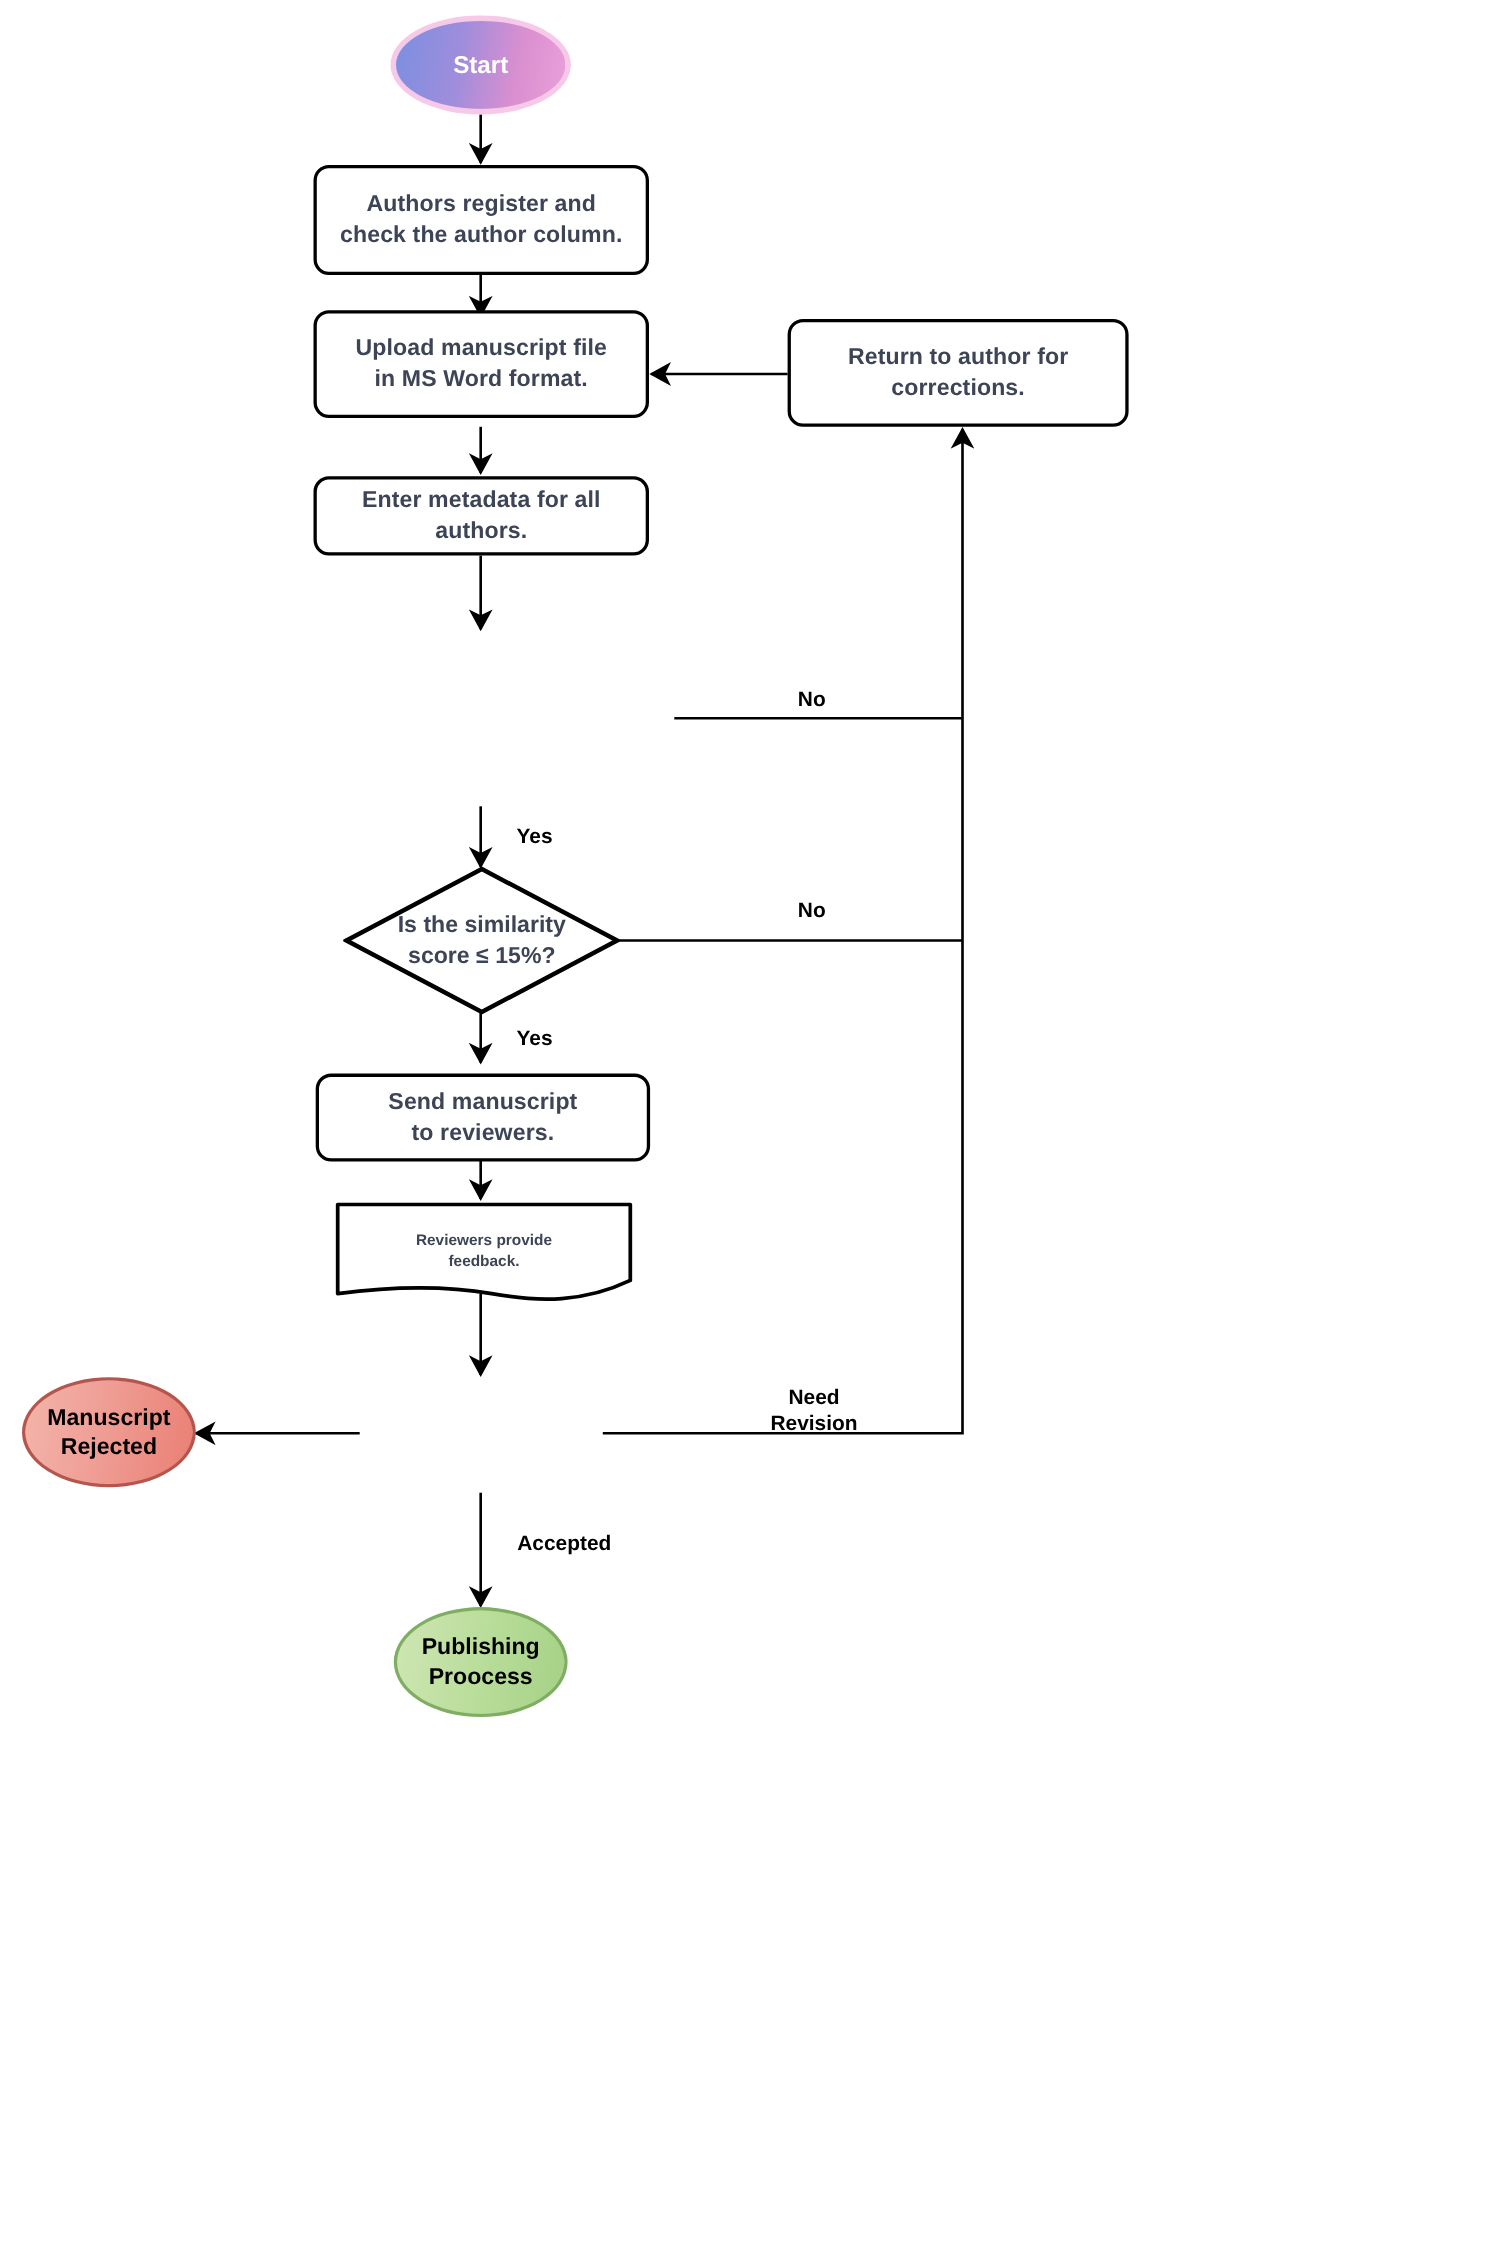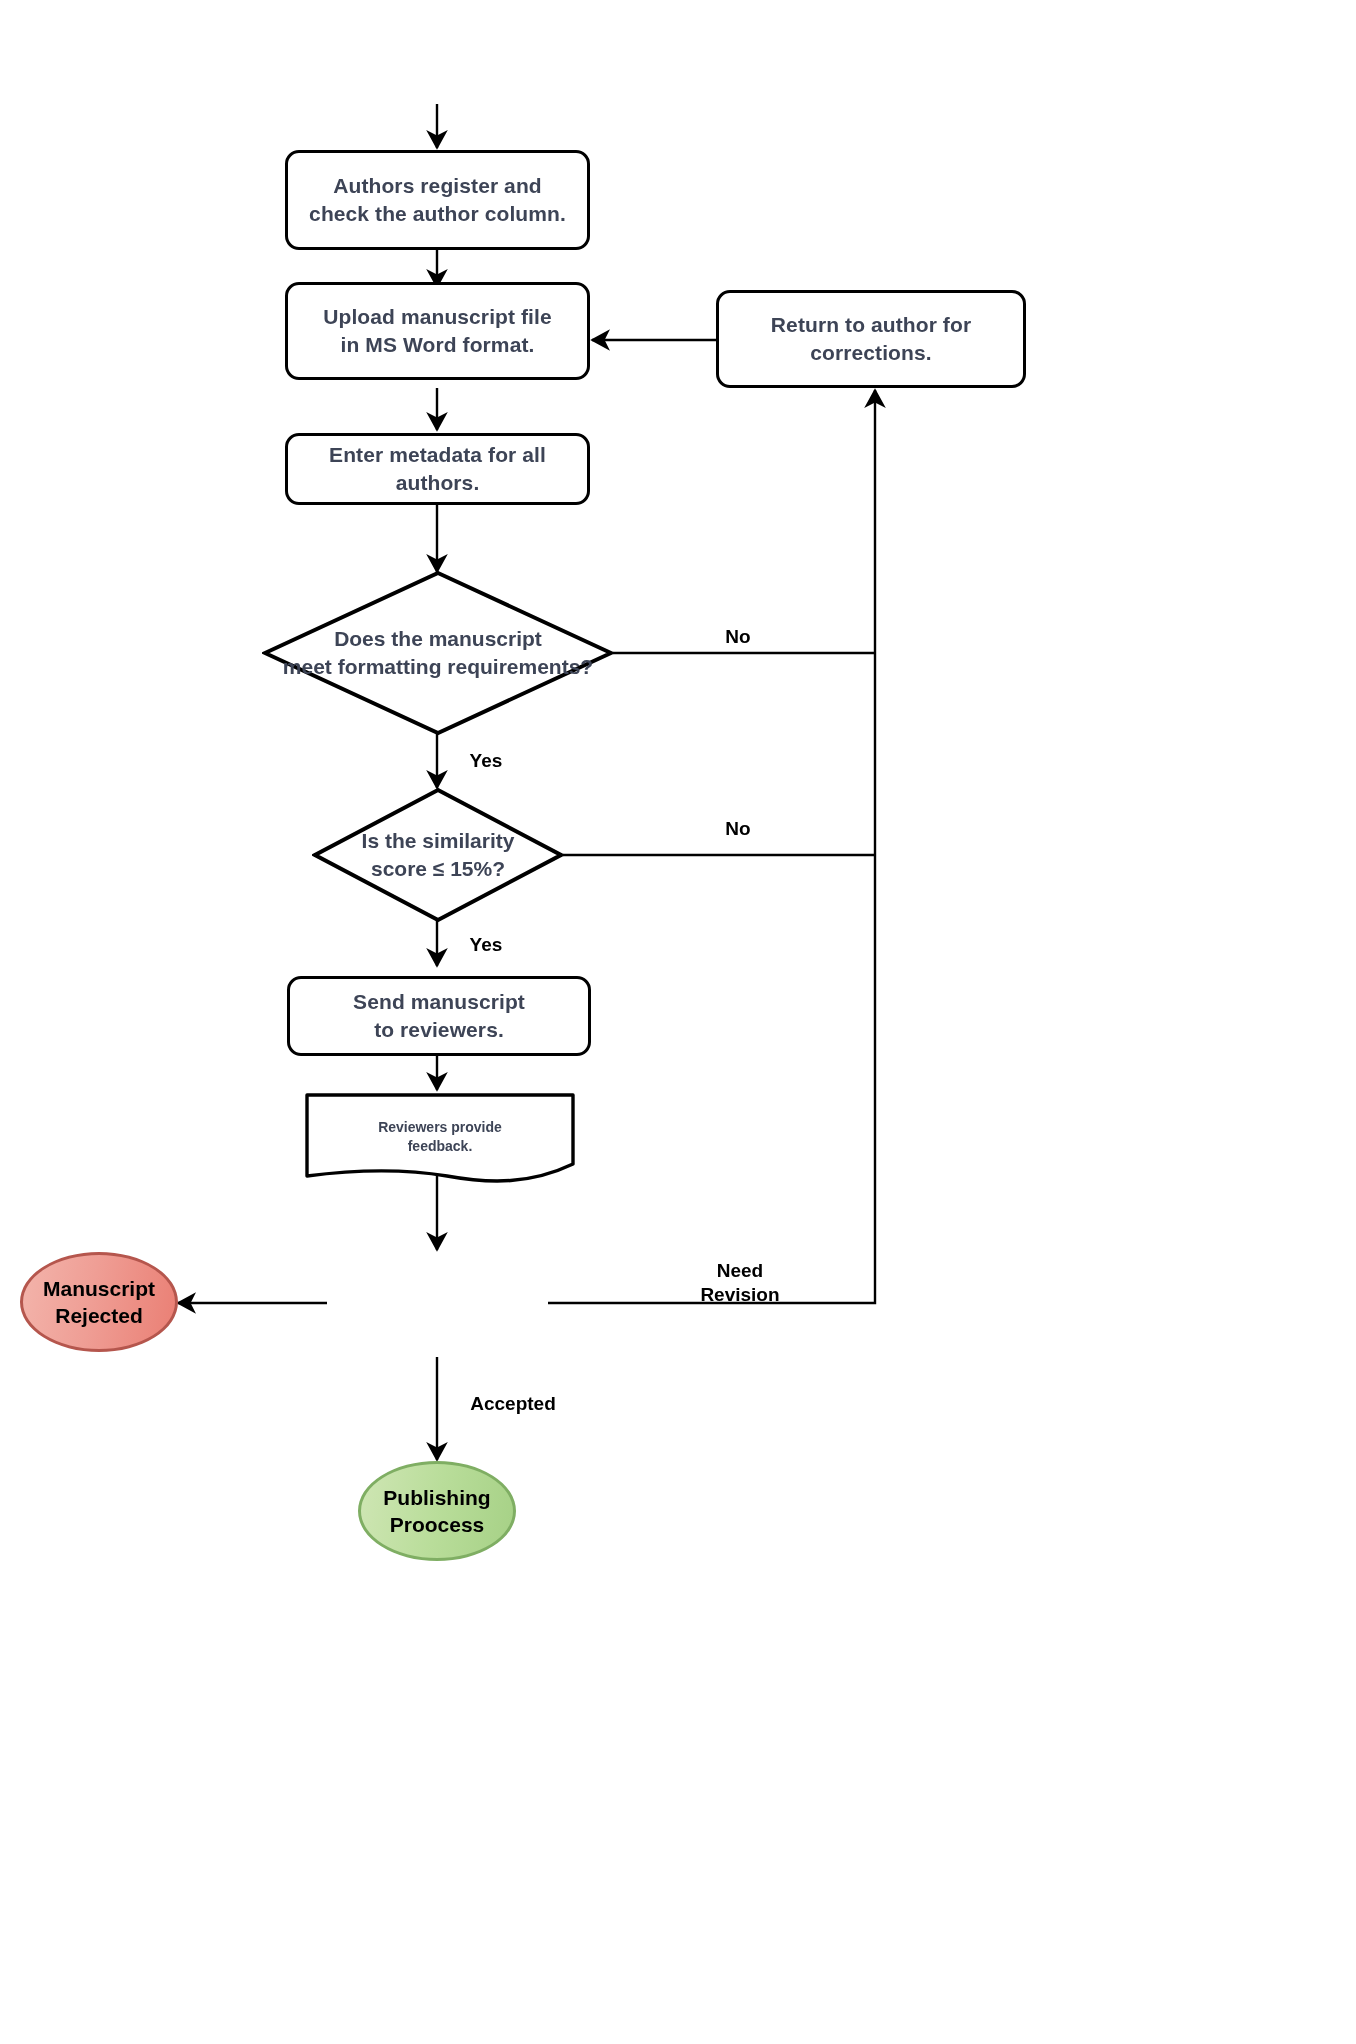--- a/index.html
+++ b/index.html
@@ -81,44 +81,38 @@
       <path d="M327,1303 L178,1303" marker-end="url(#ah)"></path>
 
       <path d="M548,1303 L875,1303 L875,390" marker-end="url(#ah)"></path>
 
       <path d="M716,340 L592,340" marker-end="url(#ah)"></path>
 
       <line x1="437" y1="1357" x2="437" y2="1460" marker-end="url(#ah)"></line>
     </g>
   </svg>
 
+  <div class="node ellipse start-ellipse" style="left:355px;top:14px;width:164px;height:90px;">
+    <span>Start</span>
+  </div>
 
   <div class="node box" style="left:285px;top:150px;width:305px;height:100px;white-space:pre-line;">
     <span>Authors register and
 check the author column.</span>
   </div>
 
   <div class="node box" style="left:285px;top:282px;width:305px;height:98px;white-space:pre-line;">
     <span>Upload manuscript file
 in MS Word format.</span>
   </div>
 
   <div class="node box" style="left:285px;top:433px;width:305px;height:72px;white-space:pre-line;">
     <span>Enter metadata for all authors.</span>
   </div>
 
-  <div class="node diamond" style="left:262px;top:570px;width:352px;height:166px;">
-    <svg class="dshape" viewBox="0 0 352 166" preserveAspectRatio="none">
-      <polygon points="176,3 349,83 176,163 3,83" fill="#fff" stroke="#000" stroke-width="4" vector-effect="non-scaling-stroke"></polygon>
-    </svg>
-    <div class="dtext">
-      <div>Does the manuscript</div>
-      <div>meet formatting requirements?</div>
-    </div>
-  </div>
 
   <div class="node diamond" style="left:312px;top:787px;width:252px;height:136px;">
     <svg class="dshape" viewBox="0 0 252 136" preserveAspectRatio="none">
       <polygon points="126,3 249,68 126,133 3,68" fill="#fff" stroke="#000" stroke-width="4" vector-effect="non-scaling-stroke"></polygon>
     </svg>
     <div class="dtext">
       <div>Is the similarity</div>
       <div>score ≤ 15%?</div>
     </div>
   </div>

